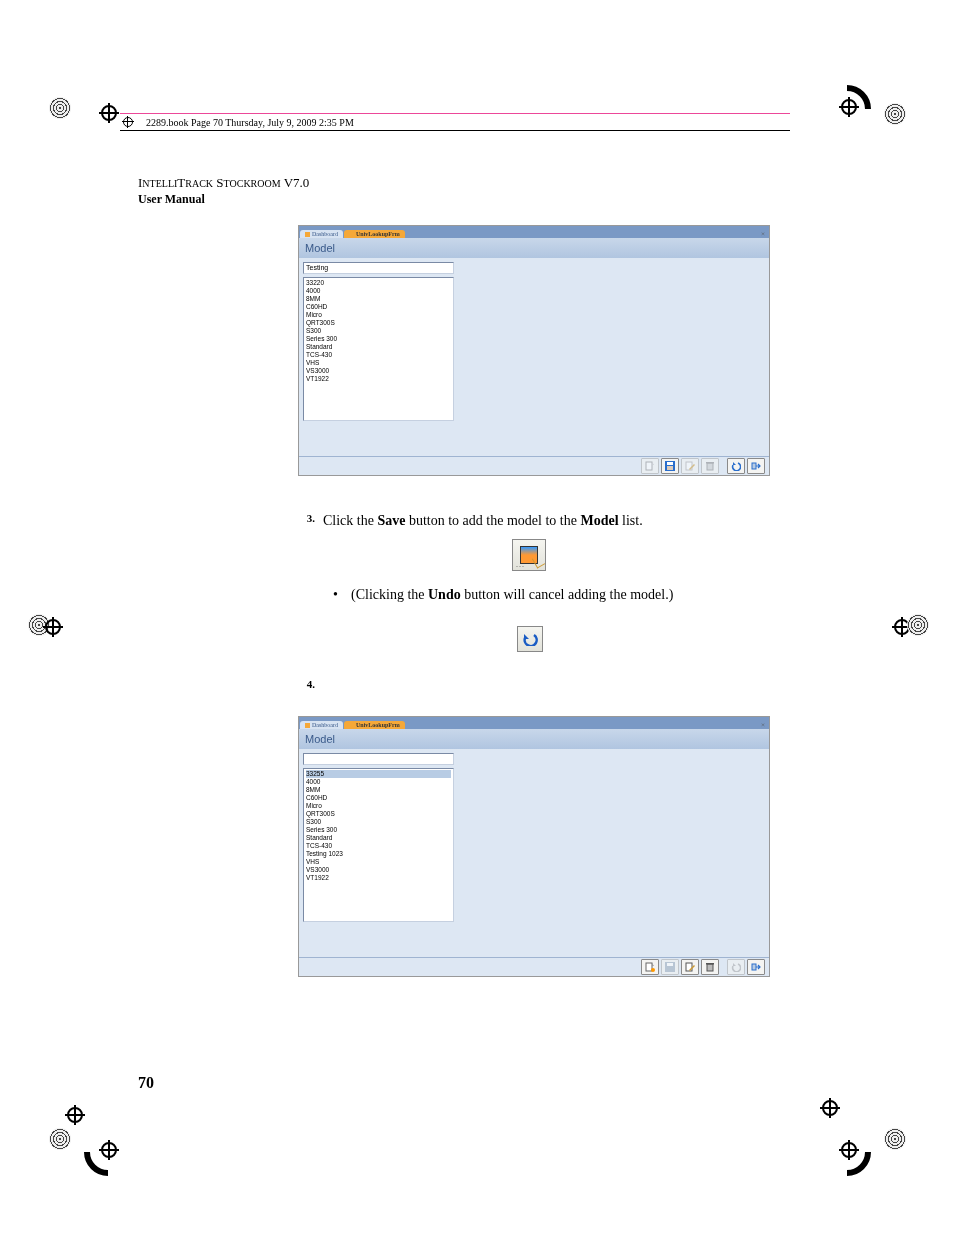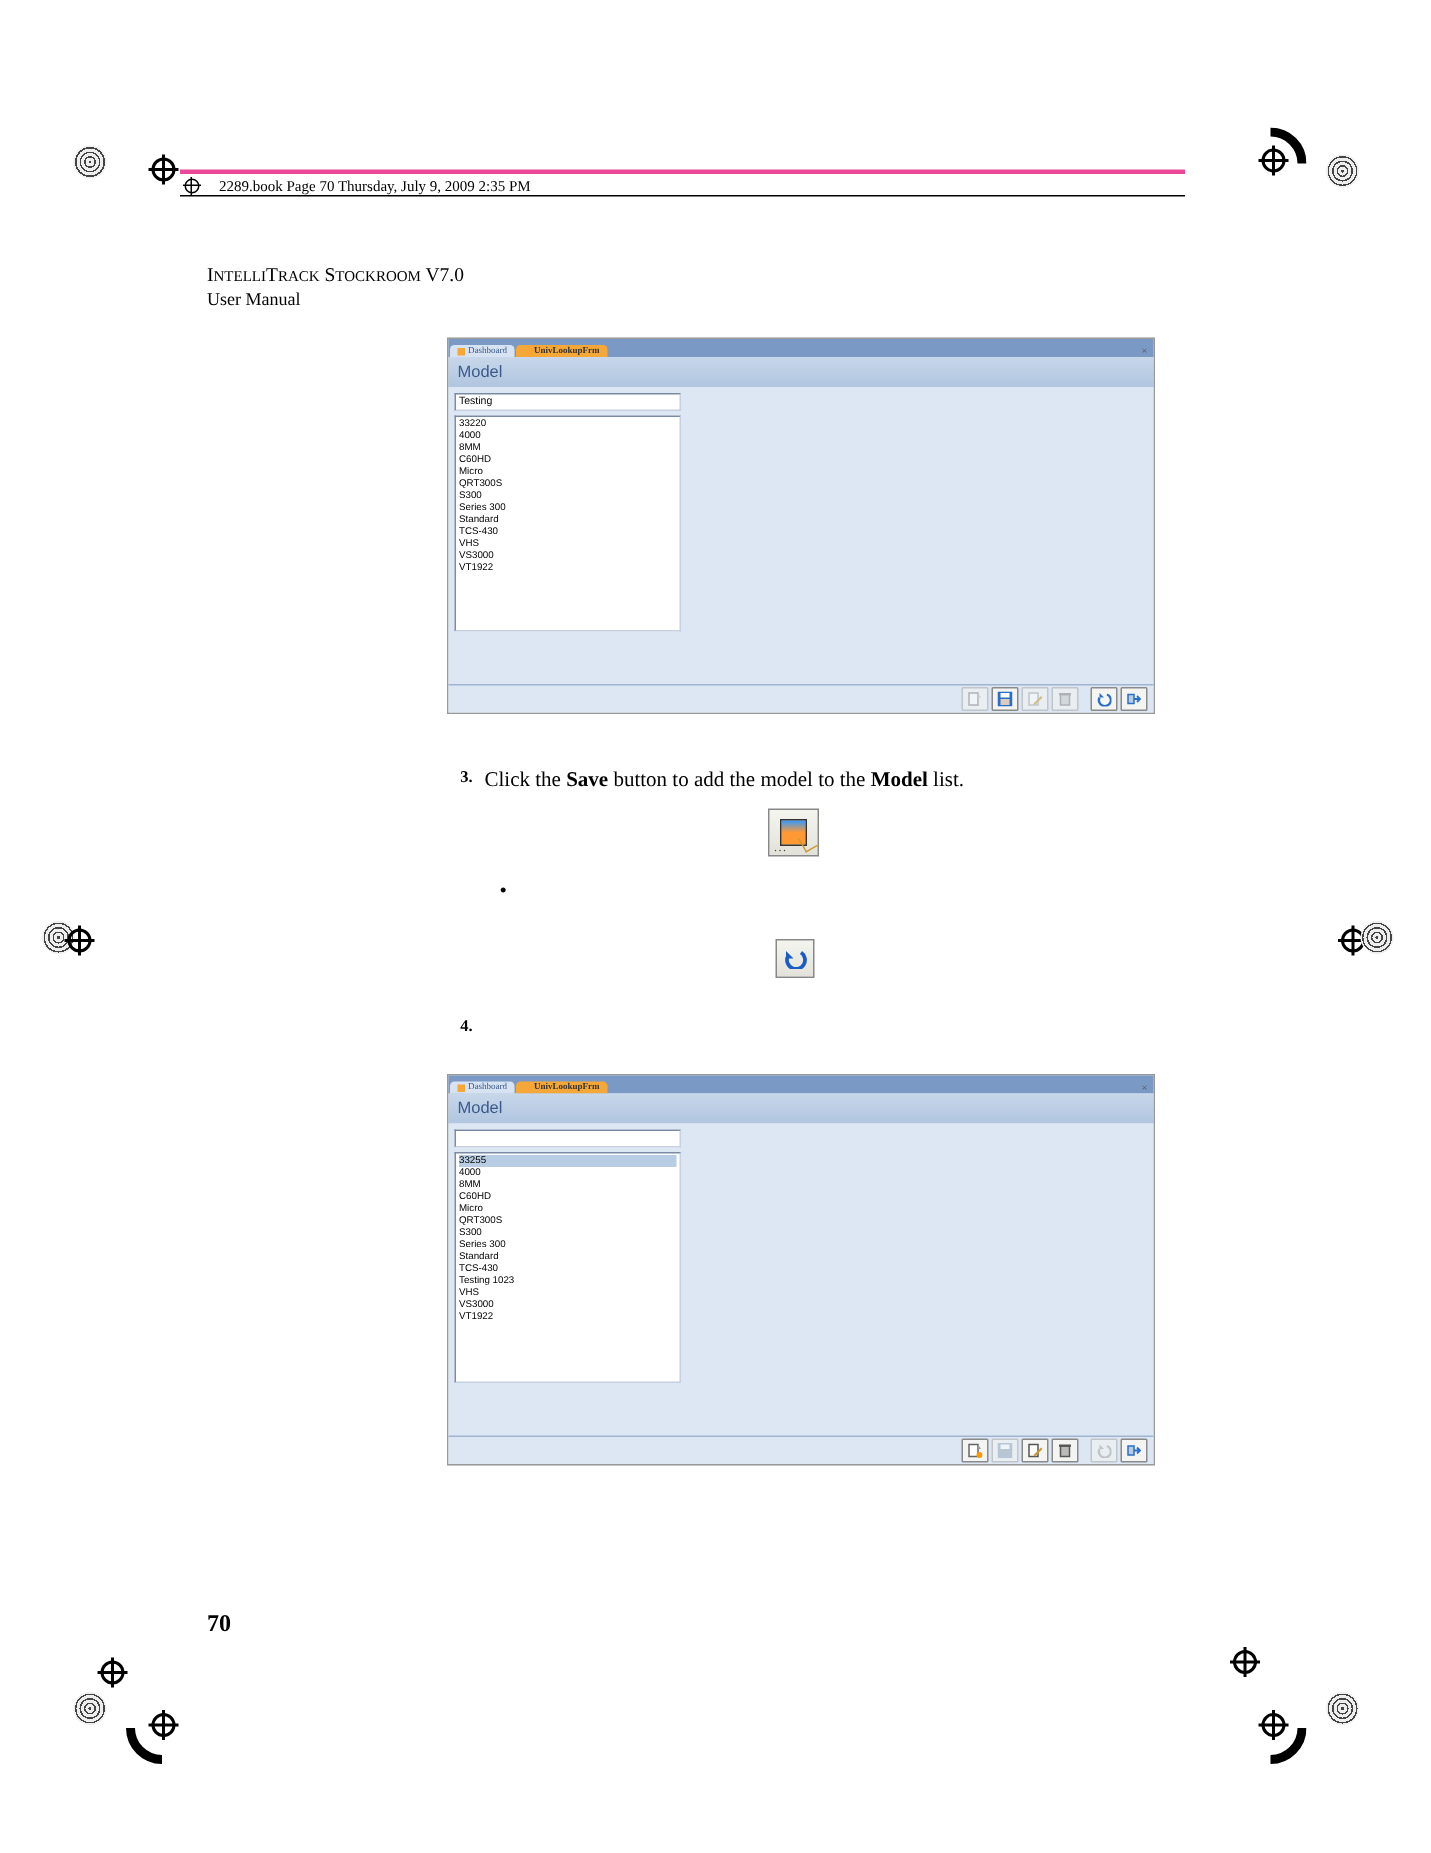--- a/index.html
+++ b/index.html
@@ -11,38 +11,39 @@
     height: 1235px;
     position: relative;
     overflow: hidden;
   }
   .book-line {
     position: absolute;
     left: 120px;
     top: 113px;
     width: 670px;
     height: 18px;
-    border-top: 3px solid #ec4899;
+    border-top: 1px solid #ec4899;
     border-bottom: 1px solid #000;
     font-size: 10px;
     padding-left: 22px;
     padding-top: 3px;
     box-sizing: border-box;
   }
   .header-title {
     position: absolute;
     left: 138px;
     top: 175px;
     font-size: 13px;
   }
   .header-sub {
     position: absolute;
     left: 138px;
     top: 192px;
     font-size: 12px;
+    font-weight: bold;
   }
   .screenshot-wrap {
     width: 470px;
     margin-left: 160px;
   }
   .screenshot {
     width: 470px;
     border: 0.5px solid #999;
     background: #e8eef7;
     display: flex;
@@ -334,20 +335,23 @@
   </div>
 </div>
 
 <div class="icon-inline" style="position:absolute; top:529px; left:512px;">
   <div class="save-glyph"></div>
   <div class="dots">...</div>
 </div>
 
 <div class="sub-bullet" style="position:absolute; top:577px; left:138px;">
   <div class="dot">•</div>
+  <div>
+    <span>(Clicking the </span><b>Undo</b><span> button will cancel adding the model.)</span>
+  </div>
 </div>
 
 <div class="icon-inline undo" style="position:absolute; top:616px; left:517px;">
   <svg class="undo-arrow" viewBox="0 0 16 14">
     <path d="M12 3 A6 6 0 1 1 3 6" fill="none" stroke="#1a5cc4" stroke-width="2.5"></path>
     <path d="M2 2 l0 5 l5 0 z" fill="#1a5cc4"></path>
   </svg>
 </div>
 
 <div class="step" style="position:absolute; top:660px; left:138px;">

